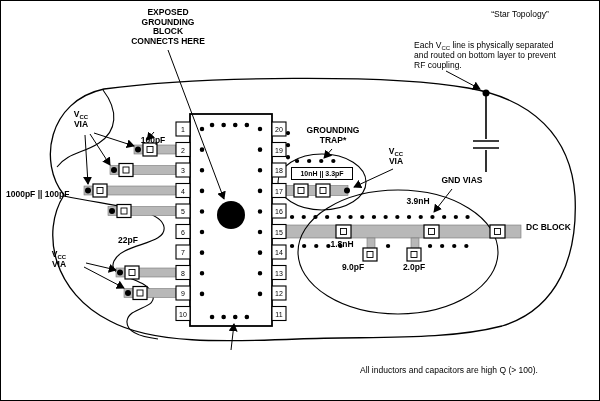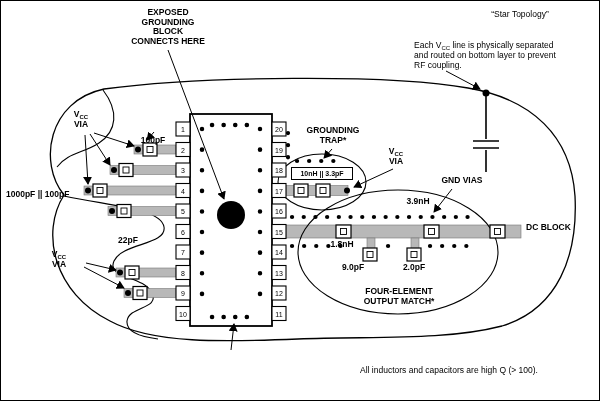--- a/index.html
+++ b/index.html
@@ -234,19 +234,17 @@
 <div class="lbl" style="left:396px;top:197px;width:44px;">3.9nH</div>
 
 <div class="lbl left" style="left:526px;top:223px;width:56px;">DC BLOCK</div>
 
 <div class="lbl" style="left:322px;top:240px;width:40px;text-align:center;">1.8nH</div>
 
 <div class="lbl" style="left:331px;top:263px;width:44px;">9.0pF</div>
 
 <div class="lbl" style="left:392px;top:263px;width:44px;">2.0pF</div>
 
-<div class="lbl" style="left:334px;top:287px;width:130px;">FOUR-ELEMENT
-OUTPUT MATCH*</div>
 
 
 <div class="lbl normal" style="left:308px;top:366px;width:282px;">All inductors and capacitors are high Q (&gt; 100).</div>
 
 </div>
 
 </body></html>

